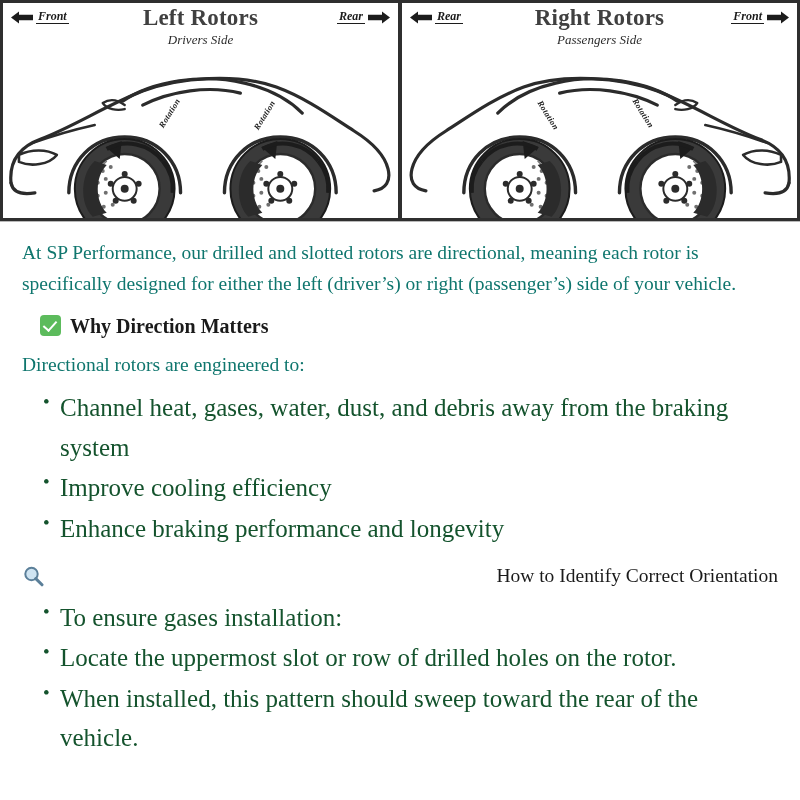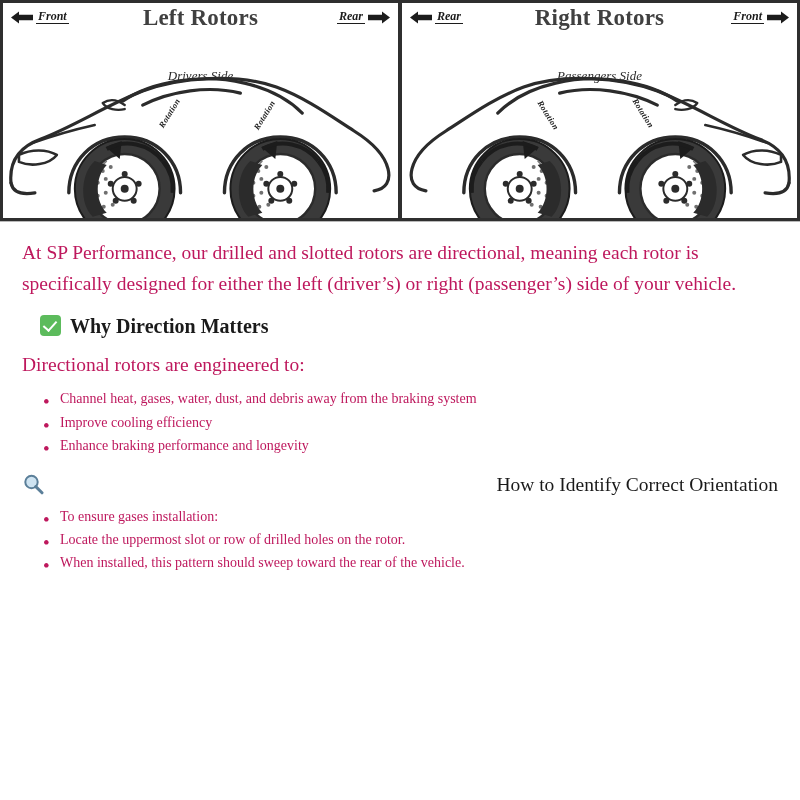--- a/index.html
+++ b/index.html
@@ -55,21 +55,20 @@
   }
   .panel-sub {
     position: absolute;
     top: 29px;
     left: 0;
     width: 100%;
     text-align: center;
     font-style: italic;
     font-size: 13px;
     color: #2b2b2b;
-    margin-top: 36px;
   }
 
   .dir-tag {
     position: absolute;
     top: 7px;
     display: flex;
     align-items: center;
     gap: 3px;
     font-size: 12px;
     font-weight: bold;
@@ -104,21 +103,21 @@
 
   
   .content {
     padding: 16px 22px 0 22px;
     box-sizing: border-box;
   }
   p.para {
     margin: 0 0 8px 0;
     font-size: 19.5px;
     line-height: 1.58;
-    color: #be185d;
+    color: #0f766e;
   }
   h2.heading {
     margin: 14px 0 12px 0;
     font-size: 20px;
     font-weight: bold;
     display: flex;
     align-items: center;
     gap: 9px;
     line-height: 1.2;
     padding-left: 18px;
@@ -159,24 +158,24 @@
     width: 22px;
     height: 22px;
   }
   ul.bullets {
     margin: 4px 0 6px 0;
     padding-left: 38px;
     list-style: none;
   }
   ul.bullets li {
     position: relative;
-    font-size: 14px;
+    font-size: 25px;
     line-height: 1.58;
     margin-bottom: 1px;
-    color: #be185d;
+    color: #14532d;
   }
   ul.bullets li::before {
     content: "\2022";
     position: absolute;
     left: -17px;
     top: -1px;
     font-size: 19px;
   }
   .tight li { margin-bottom: 0; }
 </style>

